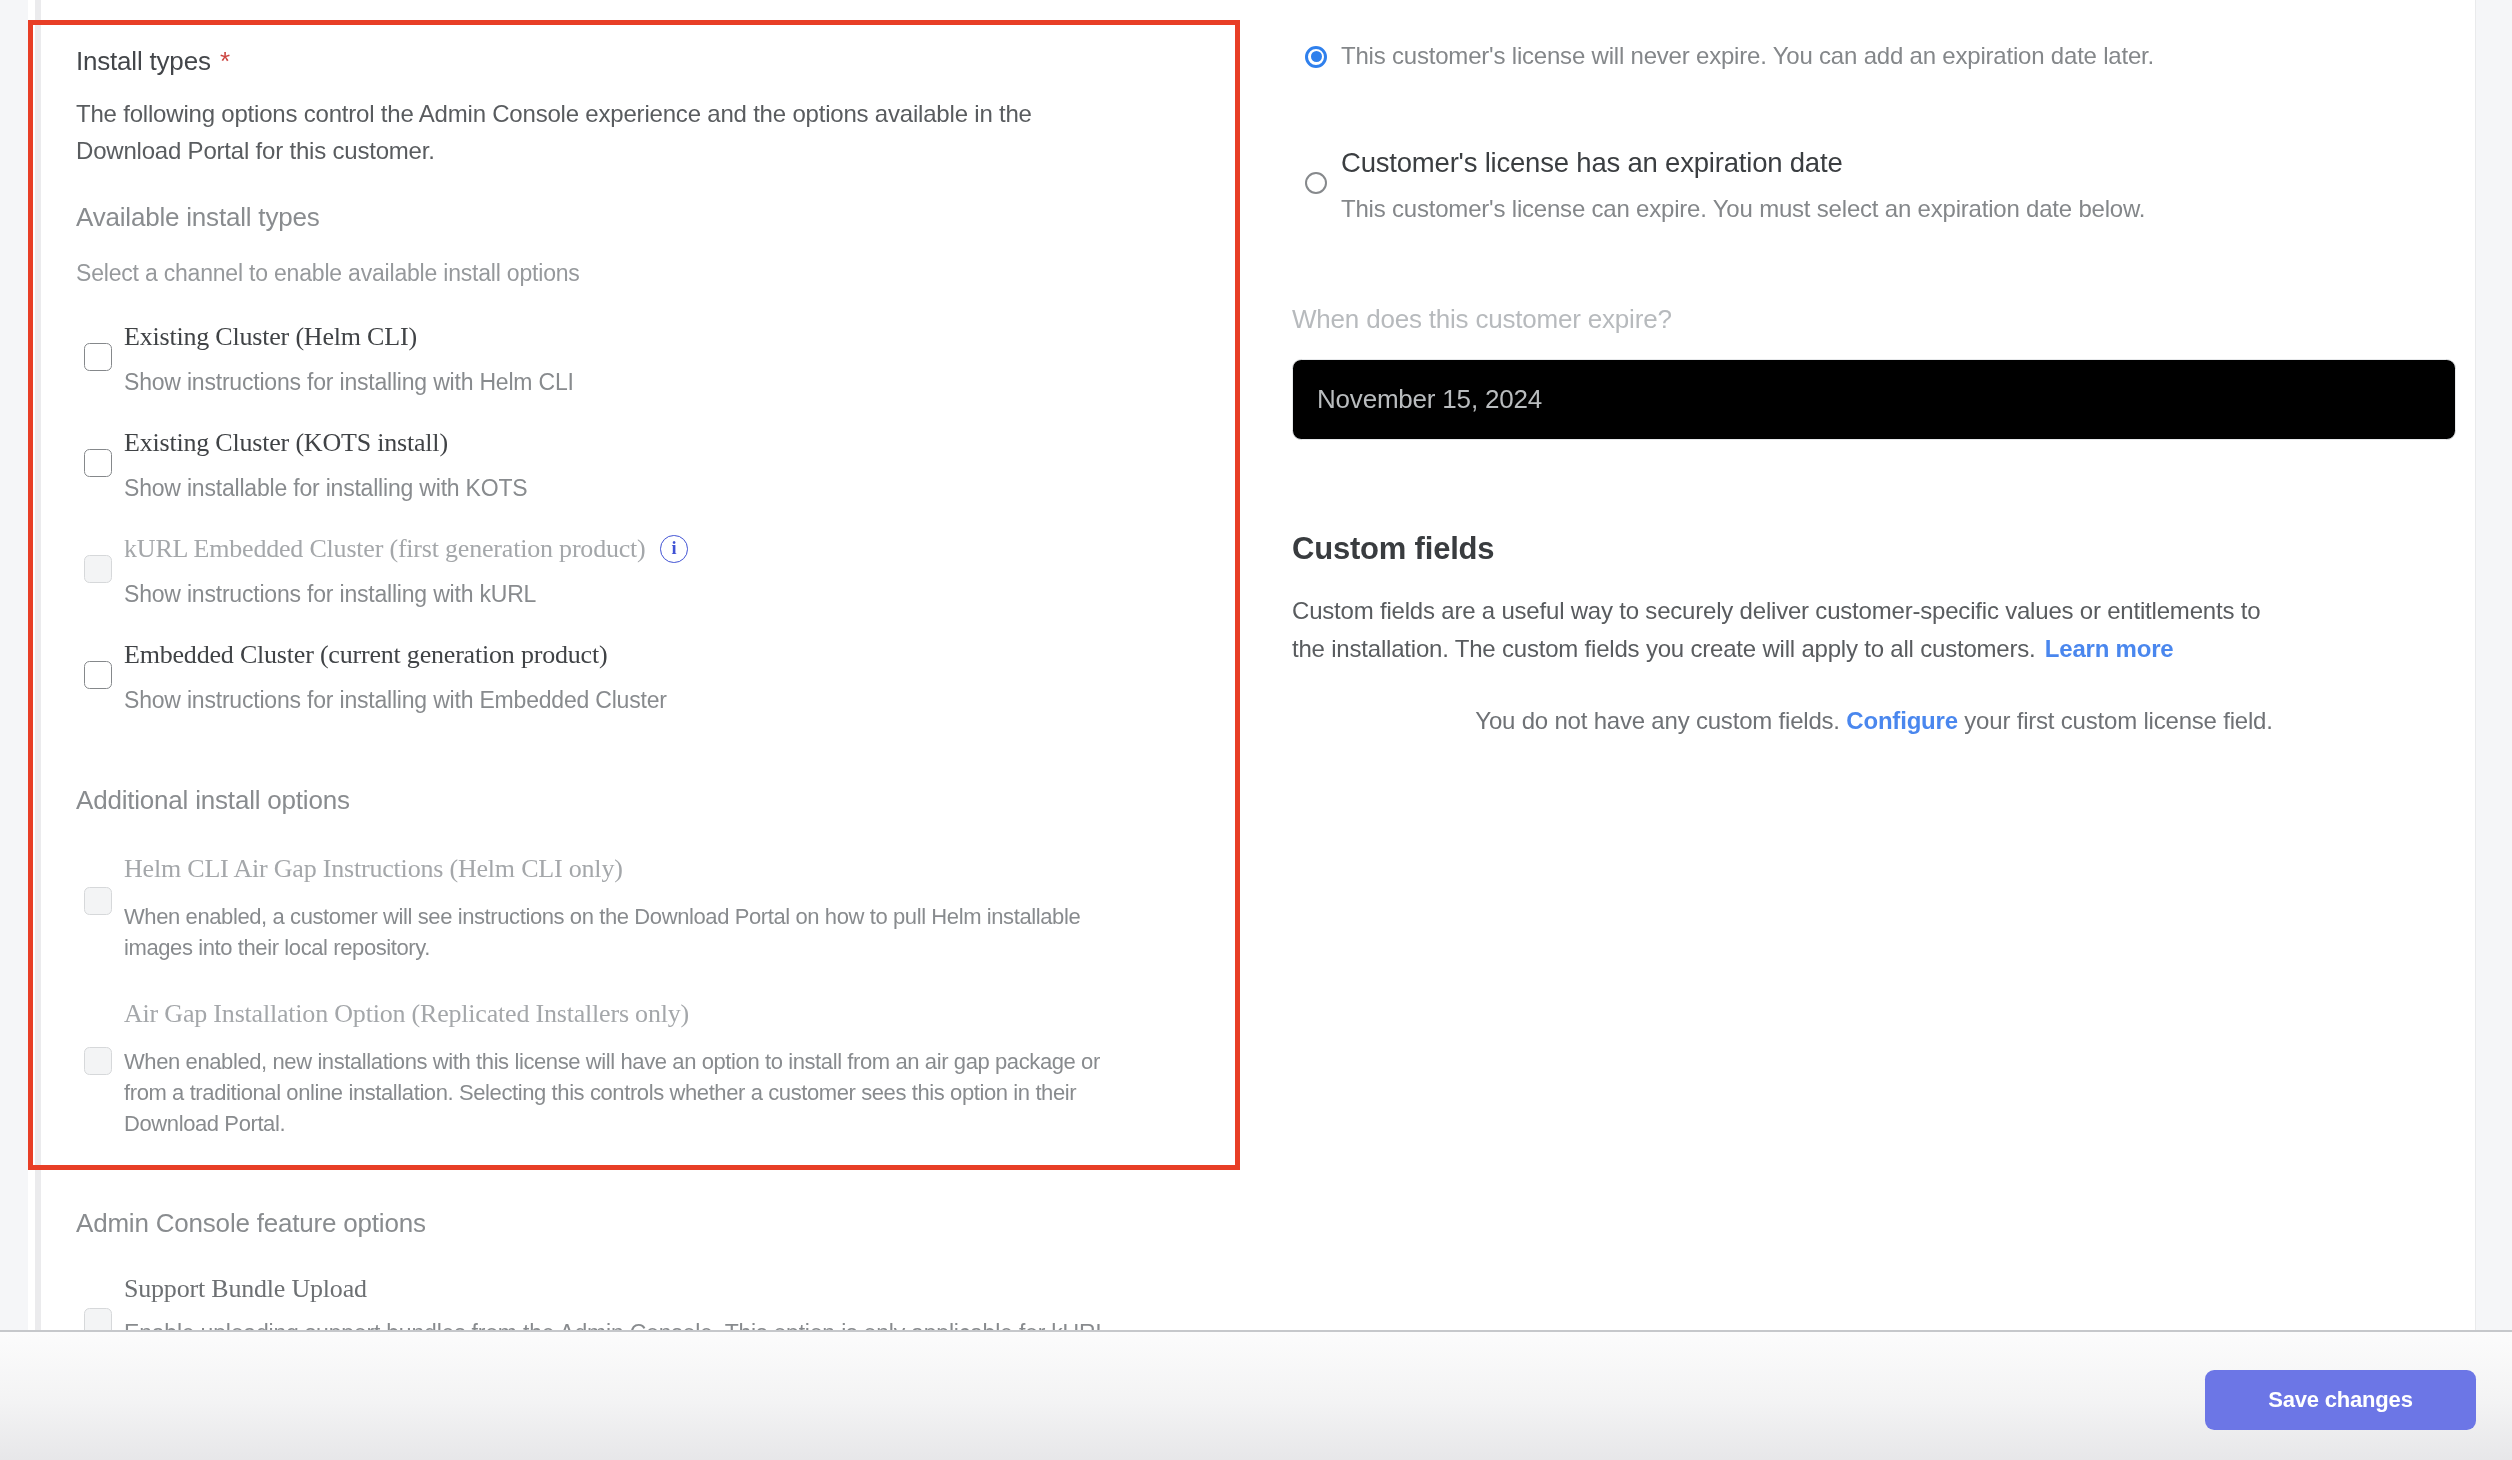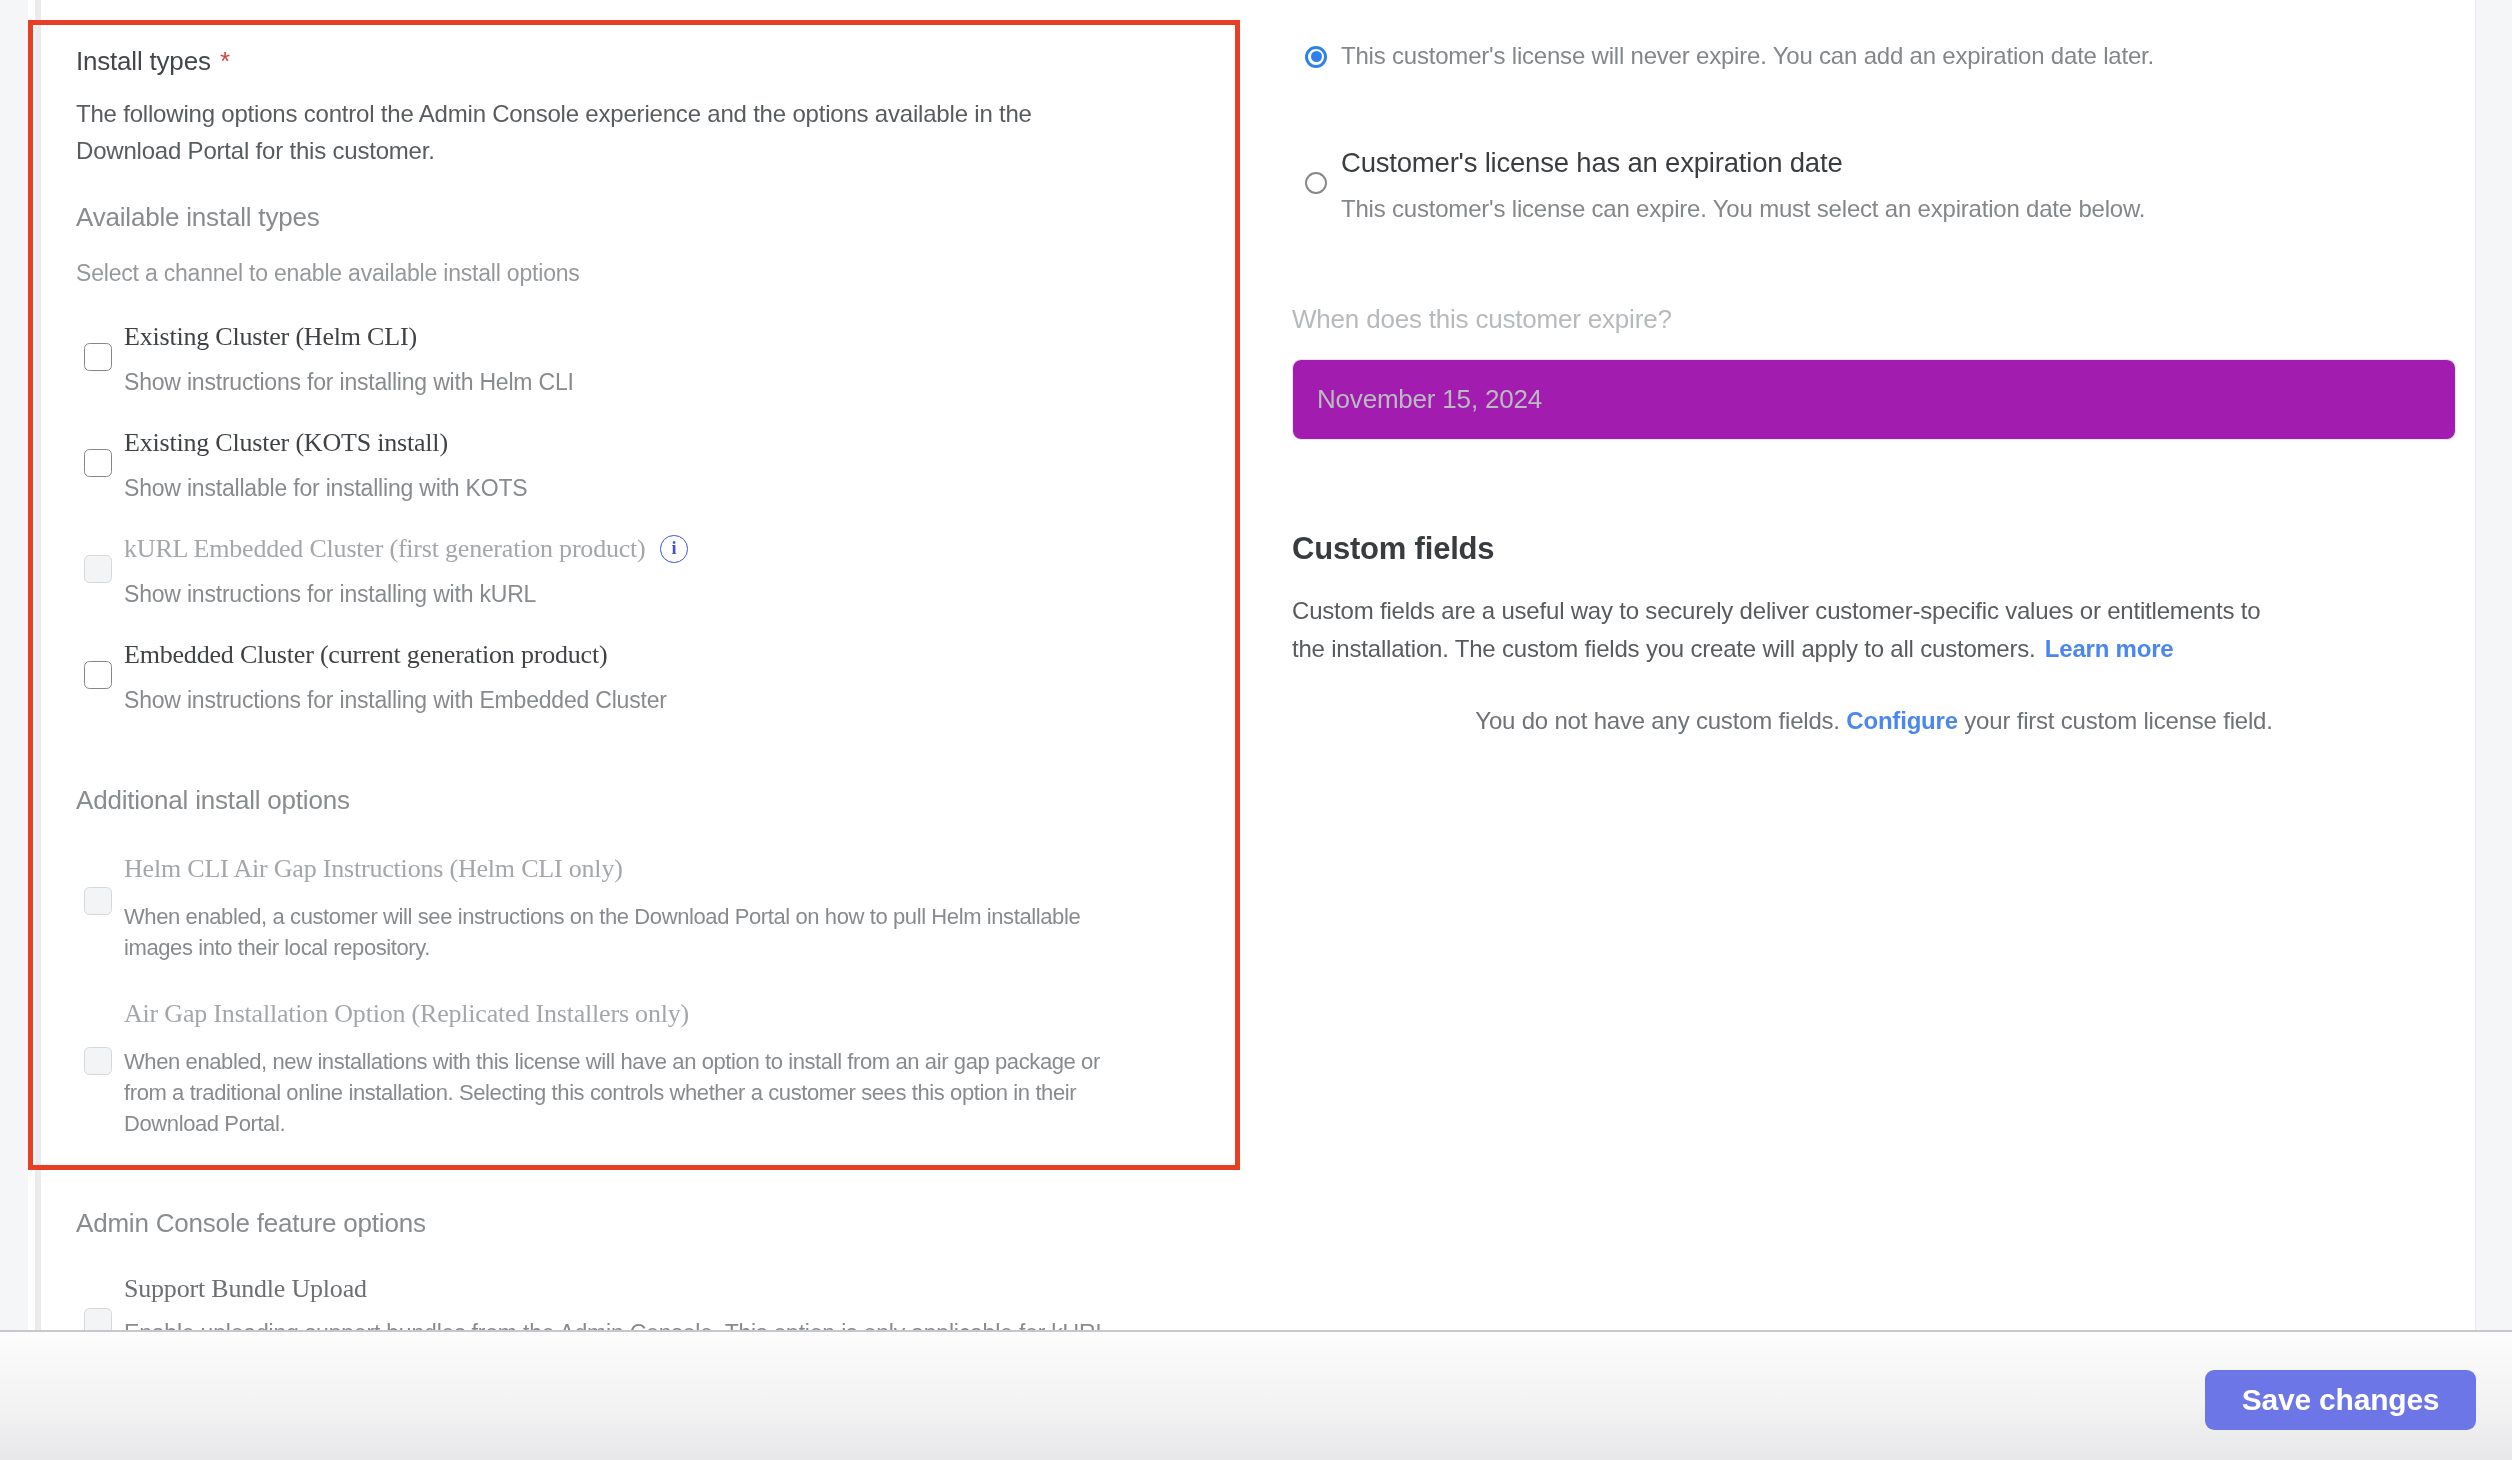--- a/index.html
+++ b/index.html
@@ -53,38 +53,38 @@
   .radio-title { font-size:27.5px; line-height:29px; color:#3b3e41; }
   .radio-desc  { font-size:24px; color:#84878a; margin-top:18.3px; }
   .radio { position:absolute; left:0; width:22px; height:22px; border-radius:50%; display:inline-block; cursor:pointer; }
   .radio.selected { border:3.7px solid #2f80ed; background:#ffffff; }
   .radio.selected::after { content:""; display:block; width:11px; height:11px; border-radius:50%;
                            background:#2f80ed; margin:1.8px auto; }
   .radio.unselected { border:2.7px solid #86898c; background:#ffffff; }
 
   .expire-label { font-size:26px; color:#b7babd; }
   .date-input { position:absolute; left:1292px; top:359px; width:1164px; height:81px;
-                background:#a21caf; border:1.8px solid #e7e9eb; border-radius:9.2px;
+                background:#000000; border:1.8px solid #e7e9eb; border-radius:9.2px;
                 font-size:26px; color:#b9bcbe; padding-left:24px;
                 font-family:"Liberation Sans","DejaVu Sans",sans-serif; letter-spacing:-0.2px; }
   .date-input::placeholder { color:#b9bcbe; opacity:1; }
 
   .cf-title { font-size:31px; font-weight:700; color:#393c3f; }
   .cf-desc  { font-size:24px; line-height:38px; color:#595c5f; white-space:pre-line; }
   .link { color:#4a87ee; font-weight:700; text-decoration:none; cursor:pointer; }
   .cf-empty { position:absolute; left:1292px; top:707px; width:1164px; text-align:center;
               font-size:24px; color:#6f7276; }
 
   
   .footer { position:absolute; left:0; top:1330px; width:2512px; height:130px;
             border-top:2.7px solid #c6c8cb;
             background:linear-gradient(180deg,#fcfcfc 0%,#f3f3f4 55%,#e7e7e9 100%); }
   .save-btn { position:absolute; left:2205px; top:38px; width:271px; height:60px;
               background:#6c76e6; border:none; border-radius:9.2px;
-              color:#ffffff; font-size:30px; font-weight:700; cursor:pointer;
+              color:#ffffff; font-size:22px; font-weight:700; cursor:pointer;
               font-family:"Liberation Sans","DejaVu Sans",sans-serif; letter-spacing:-0.2px; }
 </style>
 </head>
 <body>
 
 <div id="page">
 
   <div class="content-area">
     <div class="left-rail"></div>
     <div class="left-scroll-strip"></div>

